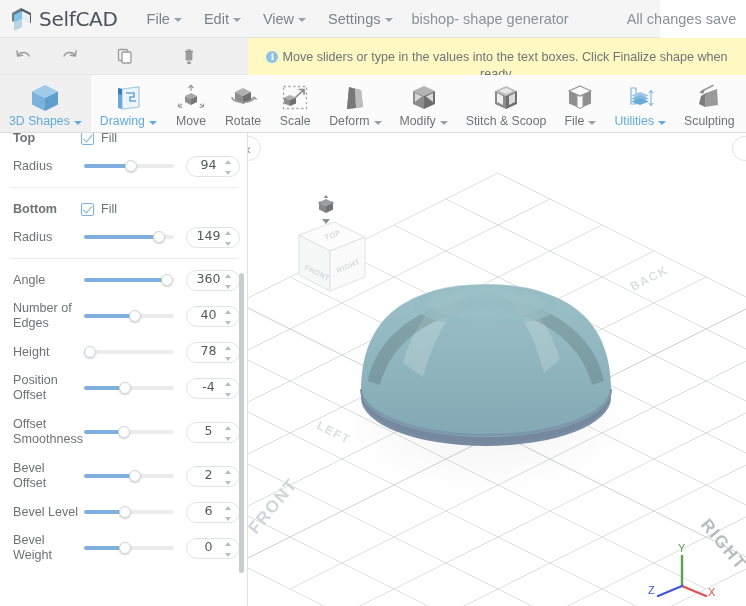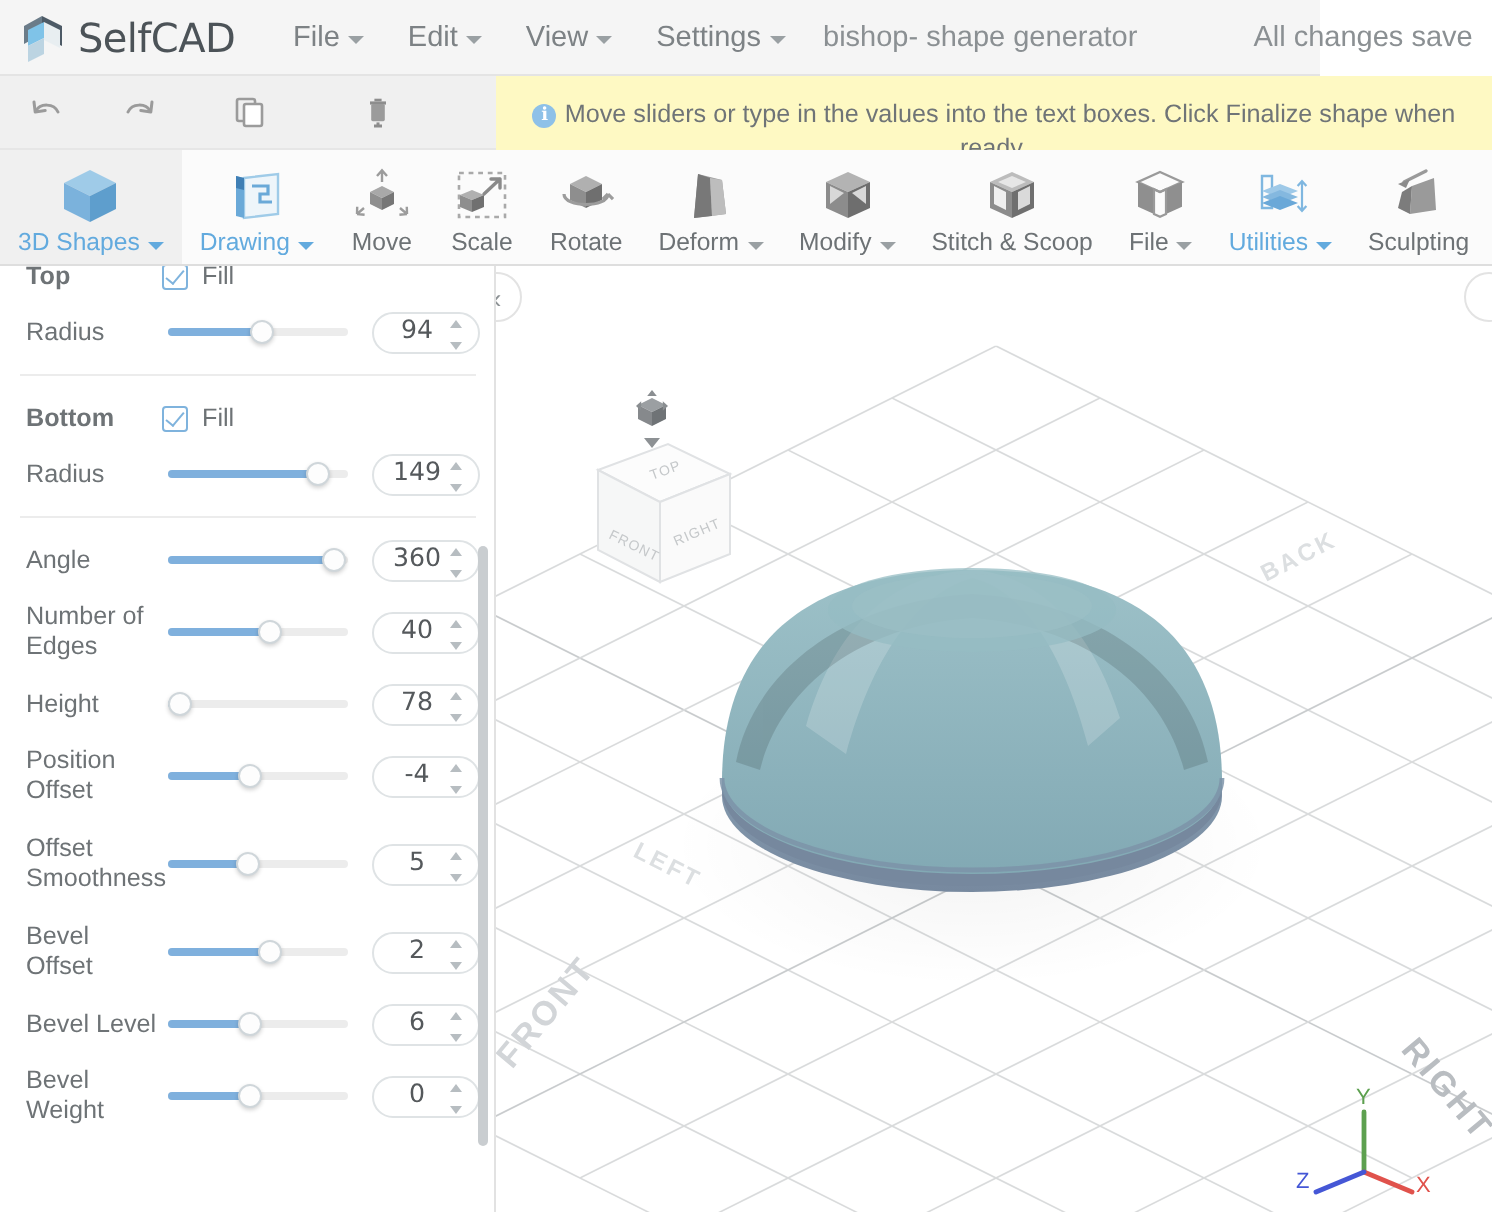--- a/index.html
+++ b/index.html
@@ -319,44 +319,44 @@
         </svg>
       </div>
       <div class="rb-lbl">
         <span>Move</span>
       </div>
     </div>
 
     <div class="rb-item">
       <div class="rb-ico">
         <svg width="32" height="30" viewBox="0 0 32 30">
+          <polygon points="16,5 24,9 16,13 8,9" fill="#b0b0b0"></polygon>
+          <polygon points="8,9 16,13 16,21 8,17" fill="#8e8e8e"></polygon>
+          <polygon points="24,9 16,13 16,21 24,17" fill="#6f6f6f"></polygon>
+          <path d="M5 14 C5 21, 27 21, 27 14" stroke="#9c9c9c" stroke-width="1.6" fill="none"></path>
+          <path d="M27 14 L24.4 16.6 M27 14 L29.5 16.6" stroke="#9c9c9c" stroke-width="1.6" fill="none"></path>
+        </svg>
+      </div>
+      <div class="rb-lbl">
+        <span>Rotate</span>
+      </div>
+    </div>
+
+    <div class="rb-item">
+      <div class="rb-ico">
+        <svg width="32" height="30" viewBox="0 0 32 30">
           <rect x="4.5" y="3.5" width="23" height="22" fill="none" stroke="#a9a9a9" stroke-width="1.3" stroke-dasharray="2.4 2.4"></rect>
           <polygon points="11,12 17,14.5 11,17 5,14.5" fill="#b0b0b0"></polygon>
           <polygon points="5,14.5 11,17 11,23 5,20.5" fill="#8e8e8e"></polygon>
           <polygon points="17,14.5 11,17 11,23 17,20.5" fill="#707070"></polygon>
           <path d="M17 14 L25 6.5 M25 6.5 H20.5 M25 6.5 V11" stroke="#8a8a8a" stroke-width="1.7" fill="none" stroke-linecap="round"></path>
         </svg>
       </div>
       <div class="rb-lbl">
         <span>Scale</span>
-      </div>
-    </div>
-
-    <div class="rb-item">
-      <div class="rb-ico">
-        <svg width="32" height="30" viewBox="0 0 32 30">
-          <polygon points="16,5 24,9 16,13 8,9" fill="#b0b0b0"></polygon>
-          <polygon points="8,9 16,13 16,21 8,17" fill="#8e8e8e"></polygon>
-          <polygon points="24,9 16,13 16,21 24,17" fill="#6f6f6f"></polygon>
-          <path d="M5 14 C5 21, 27 21, 27 14" stroke="#9c9c9c" stroke-width="1.6" fill="none"></path>
-          <path d="M27 14 L24.4 16.6 M27 14 L29.5 16.6" stroke="#9c9c9c" stroke-width="1.6" fill="none"></path>
-        </svg>
-      </div>
-      <div class="rb-lbl">
-        <span>Rotate</span>
       </div>
     </div>
 
     <div class="rb-item">
       <div class="rb-ico">
         <svg width="32" height="30" viewBox="0 0 32 30">
           <polygon points="10,4 22,7 24,24 8,26" fill="#9c9c9c"></polygon>
           <polygon points="10,4 16,6 17,25 8,26" fill="#787878"></polygon>
           <polygon points="22,7 16,6 17,25 24,24" fill="#bdbdbd"></polygon>
         </svg>

